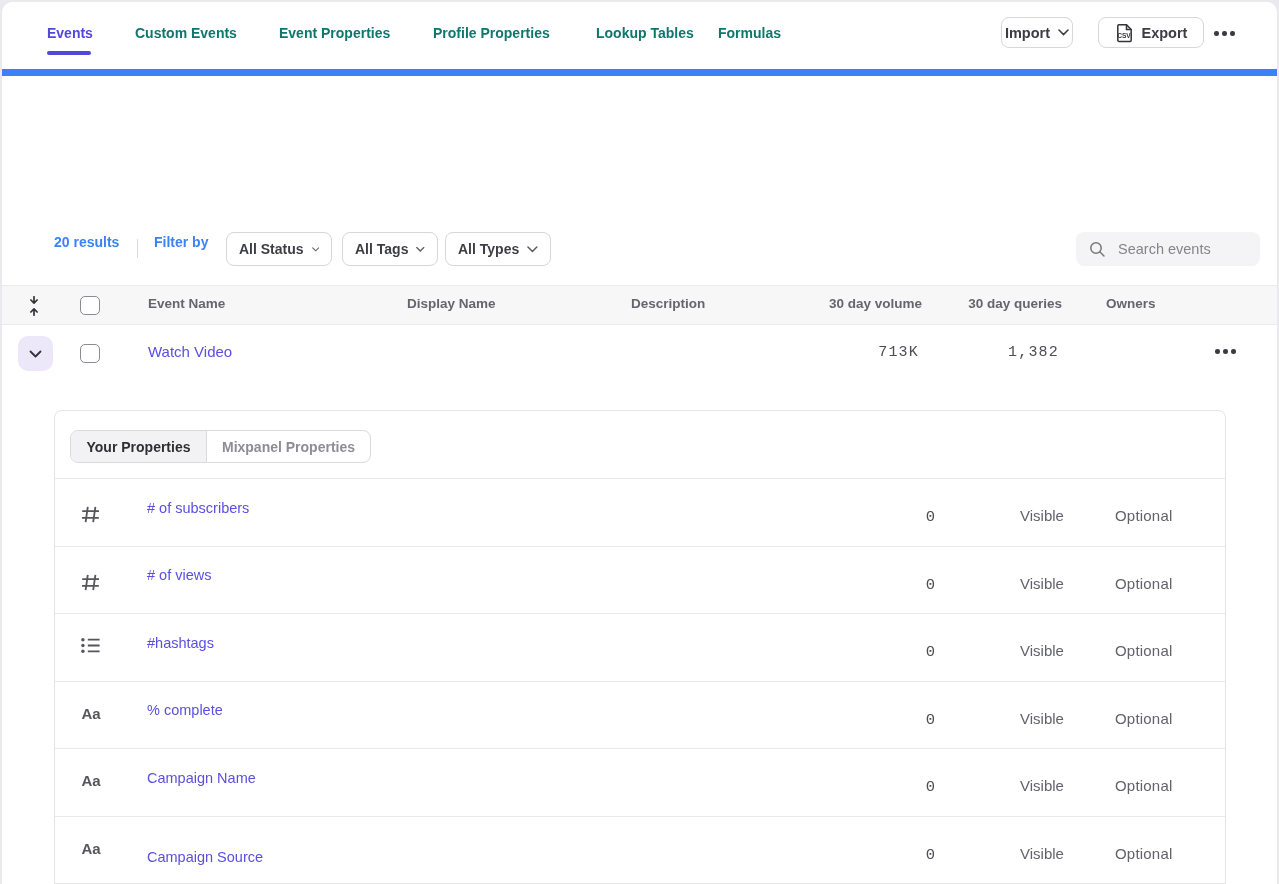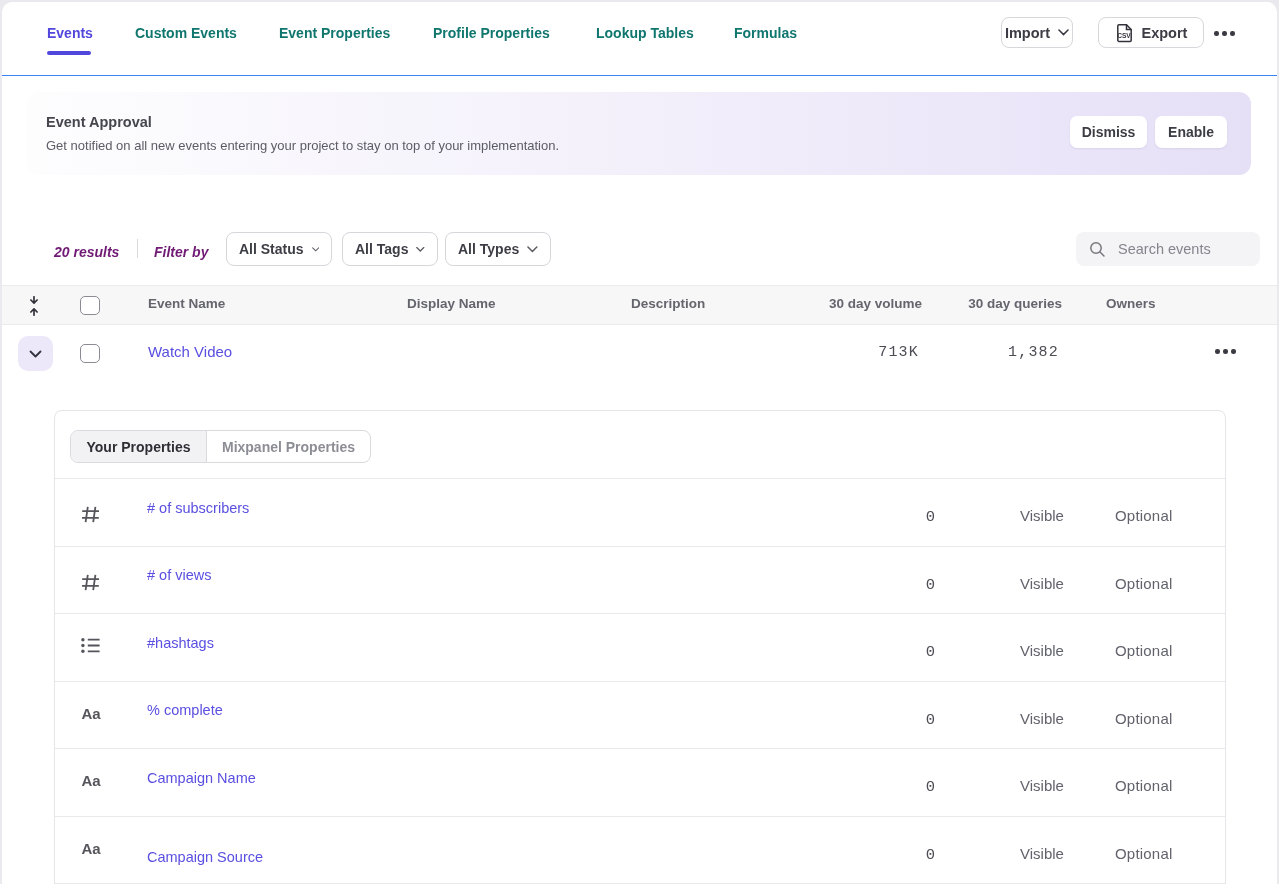--- a/index.html
+++ b/index.html
@@ -4,36 +4,36 @@
 <style>
   * { margin:0; padding:0; box-sizing:border-box; }
   html,body { width:1279px; height:884px; overflow:hidden; }
   body { background:#e9e9ee; font-family:"Liberation Sans", sans-serif; }
   .card {
     position:absolute; left:2px; top:2px; width:1275px; height:900px;
     background:#ffffff; border-radius:10px 10px 0 0;
   }
   .abs { position:absolute; }
   
-  .nav { position:absolute; left:0; top:0; width:100%; height:74px; border-bottom:1px solid #3b82f6; }
+  .nav { position:absolute; left:0; top:0; width:100%; height:74px; border-bottom:7px solid #3b82f6; }
   .tab { position:absolute; top:23px; font-size:14px; font-weight:600; color:#0f766e; }
   .tab.active { color:#5247dd; }
   .underline { position:absolute; left:45px; top:49px; width:44px; height:4px; background:#5247dd; border-radius:2px; }
   .btn { position:absolute; border:1px solid #d7d7dc; border-radius:8px; background:#fff;
          font-size:14.5px; font-weight:600; color:#3c3c44; display:flex; align-items:center; justify-content:center; }
   
   .banner { position:absolute; left:25px; top:90px; width:1224px; height:83px; border-radius:12px;
             background:linear-gradient(90deg,#fdfdfe 0%, #f4f1fb 45%, #e6e0f7 100%); }
   .banner h3 { font-size:14.5px; font-weight:700; color:#46464e; position:absolute; left:19px; top:22px; }
   .banner p { font-size:13px; color:#5c5c66; position:absolute; left:19px; top:46px; }
   .bbtn { position:absolute; top:24px; height:32px; background:#fff; border-radius:7px;
           font-size:14px; font-weight:600; color:#3c3c44; display:flex; align-items:center; justify-content:center;
           box-shadow:0 1px 2px rgba(30,30,60,0.08); }
   
-  .f-label { position:absolute; top:242px; font-size:14px; font-weight:600; color:#701a75;font-style:italic; }
+  .f-label { position:absolute; top:232px; font-size:14px; font-weight:600; color:#3b82f6; }
   .drop { position:absolute; top:230px; height:34px; border:1px solid #d6d6db; border-radius:8px; background:#fff;
           font-size:14px; font-weight:600; color:#3d3d45; display:flex; align-items:center; padding:0 12px; gap:8px; white-space:nowrap; }
   .search { position:absolute; left:1074px; top:230px; width:184px; height:34px; border-radius:8px; background:#f4f4f6;
             display:flex; align-items:center; padding:0 13px; gap:12px; }
   .search span { color:#84848d; font-size:14.5px; }
   
   .thead { position:absolute; left:0; top:283px; width:100%; height:40px; background:#f7f7f8;
            border-top:1px solid #ebebee; border-bottom:1px solid #ebebee; }
   .th { position:absolute; top:10px; font-size:13.5px; font-weight:600; color:#65656e; }
   .cb { position:absolute; width:20px; height:19px; border:1.5px solid #8b8b94; border-radius:5px; background:#fff; }
@@ -64,46 +64,40 @@
 <body>
 <div class="card">
 
   <div class="nav">
     <span class="tab active" style="left:45px;">Events</span>
     <span class="underline"></span>
     <span class="tab" style="left:133px;">Custom Events</span>
     <span class="tab" style="left:277px;">Event Properties</span>
     <span class="tab" style="left:431px;">Profile Properties</span>
     <span class="tab" style="left:594px;">Lookup Tables</span>
-    <span class="tab" style="left:732px;">Formulas</span>
+    <span class="tab" style="left:716px;">Formulas</span>
     <div class="btn" style="left:999px; top:15px; width:72px; height:31px; gap:8px;">Import
       <svg width="11" height="7" viewBox="0 0 11 7">
           <path d="M1 1 L5.5 5.5 L10 1" fill="none" stroke="#3c3c44" stroke-width="1.6" stroke-linecap="round"></path>
         </svg>
     </div>
     <div class="btn" style="left:1096px; top:15px; width:106px; height:31px; gap:8px;">
       <svg width="19" height="21" viewBox="0 0 19 21">
         <path d="M4 2.8 h7.5 l4.7 4.7 v10.7 a1.2 1.2 0 0 1 -1.2 1.2 h-11 a1.2 1.2 0 0 1 -1.2 -1.2 v-14.2 a1.2 1.2 0 0 1 1.2 -1.2 z" fill="none" stroke="#33333b" stroke-width="1.5"></path>
         <path d="M11.5 2.8 v4.7 h4.7" fill="none" stroke="#33333b" stroke-width="1.5"></path>
         <text x="2.2" y="16.3" font-family="Liberation Sans" font-size="6.6" font-weight="700" fill="#33333b">CSV</text>
       </svg>
       Export</div>
     <span class="dots abs" style="left:1212px; top:29px;">
         <i></i>
         <i></i>
         <i></i>
       </span>
   </div>
 
-  <div class="banner">
-    <h3>Event Approval</h3>
-    <p>Get notified on all new events entering your project to stay on top of your implementation.</p>
-    <div class="bbtn" style="left:1043px; width:77px;">Dismiss</div>
-    <div class="bbtn" style="left:1128px; width:72px;">Enable</div>
-  </div>
 
   <span class="f-label" style="left:52px;">20 results</span>
   <span class="abs" style="left:135px; top:237px; width:1px; height:19px; background:#d9d9de;"></span>
   <span class="f-label" style="left:152px;">Filter by</span>
   <div class="drop" style="left:224px; width:106px;">All Status
     <svg width="11" height="7" viewBox="0 0 11 7">
         <path d="M1 1 L5.5 5.5 L10 1" fill="none" stroke="#5c5c64" stroke-width="1.6" stroke-linecap="round"></path>
       </svg>
   </div>
   <div class="drop" style="left:340px; width:96px;">All Tags

